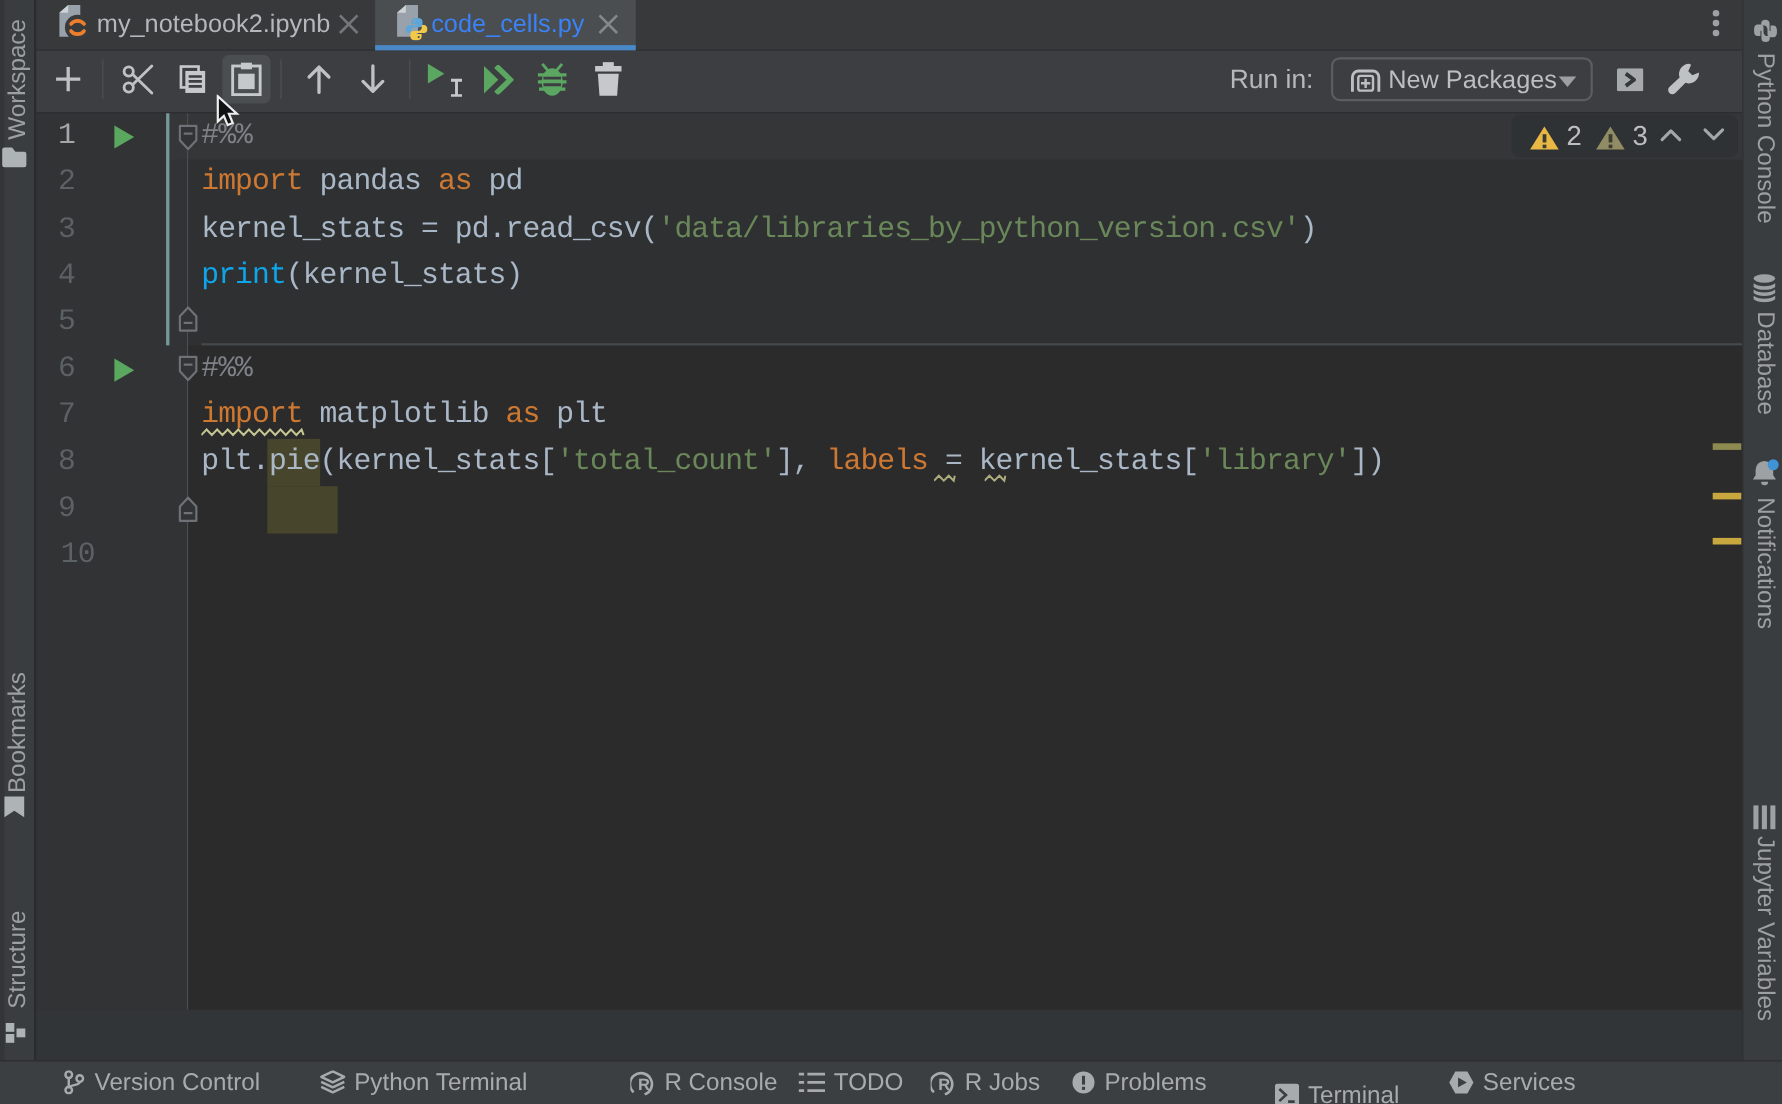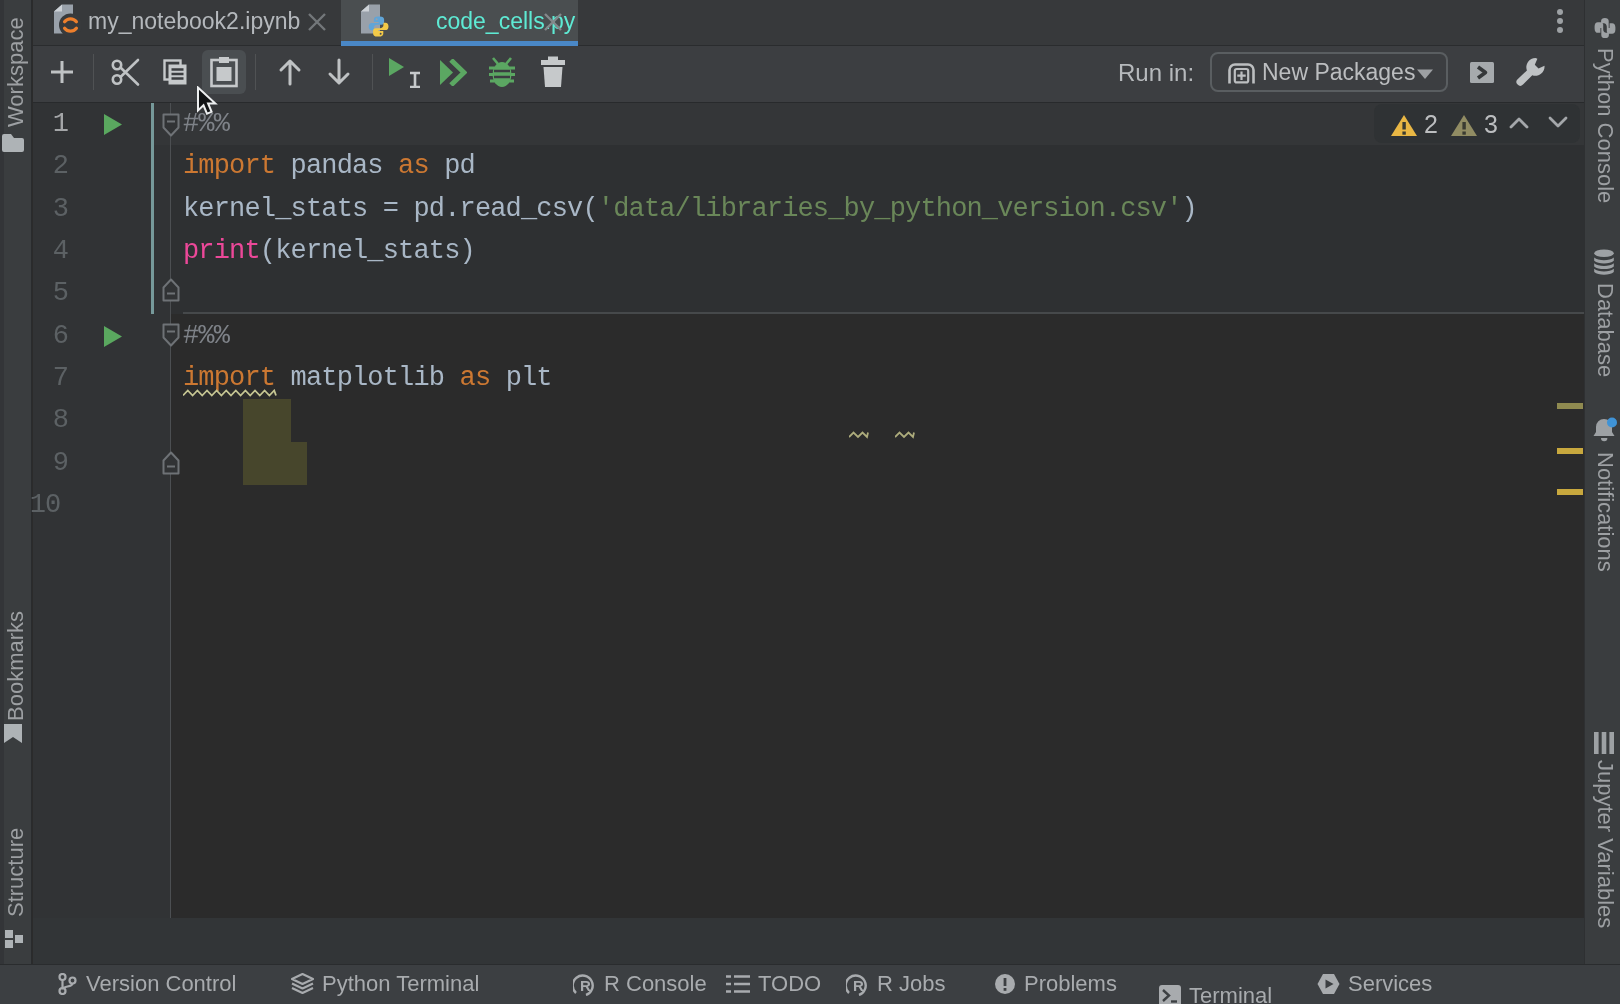--- a/index.html
+++ b/index.html
@@ -6,35 +6,35 @@
   html,body { width:1620px; height:1004px; background:#2B2B2B; overflow:hidden; }
   body { font-family:"Liberation Sans",sans-serif; position:relative; will-change:transform; }
   .abs { position:absolute; }
   .mono { font-family:"Liberation Mono",monospace; font-size:27px; letter-spacing:-0.84px; white-space:pre; }
   .vup { writing-mode:vertical-rl; transform:rotate(180deg); white-space:nowrap; font-size:22px; color:#9DA0A3; }
   .vdn { writing-mode:vertical-rl; white-space:nowrap; font-size:22px; color:#9DA0A3; }
   .codeline { position:absolute; left:183px; height:43px; line-height:43px; color:#A9B7C6; }
   .lnum { position:absolute; width:46px; text-align:right; color:#5C6164; height:43px; line-height:43px; }
   .kw { color:#CC7832; }
   .str { color:#6A8759; }
-  .bi { color:#ec4899; }
+  .bi { color:#0ea5e9; }
   .cm { color:#7E8288; }
   .sbitem { position:absolute; top:0; height:40px; display:flex; align-items:center; gap:8px; color:#A8ABAE; font-size:22px; }
 </style>
 </head>
 <body>
 
 <div class="abs" id="leftstripe" style="left:0;top:0;width:32px;height:964px;background:#3A3D3F;border-right:1px solid #292B2D;"></div>
 <div class="abs" style="left:0;top:0;width:4px;height:964px;background:#333538;"></div>
 
 <div class="abs" id="tabbar" style="left:33px;top:0;width:1551px;height:46px;background:#37393B;border-bottom:1px solid #2A2C2E;"></div>
 <div class="abs" id="tab2bg" style="left:341px;top:0;width:237px;height:41px;background:#4A4E50;"></div>
 <div class="abs" id="tab2line" style="left:341px;top:41px;width:237px;height:5px;background:#4A88C7;"></div>
 <div class="abs" style="left:88px;top:8px;font-size:23px;color:#B4B8BC;line-height:26px;">my_notebook2.ipynb</div>
-<div class="abs" style="left:392px;top:8px;font-size:23px;color:#5eead4;line-height:26px;margin-left:44px;">code_cells.py</div>
+<div class="abs" style="left:392px;top:8px;font-size:23px;color:#3b82f6;line-height:26px;">code_cells.py</div>
 
 <svg class="abs" style="left:53px;top:4px;" width="30" height="33">
   <path d="M1 7.5 L9 0.5 H20 V29.5 H1 Z" fill="#99A1AA"></path>
   <path d="M1 7.5 L9 0.5 V7.5 Z" fill="#CDD2D7"></path>
   <circle cx="17.5" cy="21" r="11.5" fill="#383A3C"></circle>
   <path d="M11.6 17.8 a7.5 7.5 0 0 1 11.8 0" fill="none" stroke="#ED7F2C" stroke-width="3.3" stroke-linecap="round"></path>
   <path d="M11.6 24.2 a7.5 7.5 0 0 0 11.8 0" fill="none" stroke="#ED7F2C" stroke-width="3.3" stroke-linecap="round"></path>
 </svg>
 
 <svg class="abs" style="left:360px;top:4px;" width="30" height="33">
@@ -152,21 +152,21 @@
 <div id="gutternums" class="mono">
 <div class="lnum" style="left:22px;top:103.0px;color:#A4A6A8;">1</div>
 <div class="lnum" style="left:22px;top:145.3px;">2</div>
 <div class="lnum" style="left:22px;top:187.7px;">3</div>
 <div class="lnum" style="left:22px;top:230.0px;">4</div>
 <div class="lnum" style="left:22px;top:272.3px;">5</div>
 <div class="lnum" style="left:22px;top:314.7px;">6</div>
 <div class="lnum" style="left:22px;top:357.0px;">7</div>
 <div class="lnum" style="left:22px;top:399.4px;">8</div>
 <div class="lnum" style="left:22px;top:441.7px;">9</div>
-<div class="lnum" style="left:22px;top:484.0px;text-align:center;">10</div>
+<div class="lnum" style="left:40px;top:484.0px;">10</div>
 </div>
 
 <svg class="abs" style="left:102px;top:113px;" width="22" height="23">
     <path d="M2 1 L20 11.5 L2 22 Z" fill="#5AA85F"></path>
   </svg>
 <svg class="abs" style="left:102px;top:325px;" width="22" height="23">
     <path d="M2 1 L20 11.5 L2 22 Z" fill="#5AA85F"></path>
   </svg>
 
 <svg class="abs" style="left:162px;top:113px;" width="19" height="25">
@@ -188,20 +188,21 @@
 
 <div id="code" class="mono">
 <div class="abs" id="hlpie" style="left:243px;top:399px;width:48px;height:43px;background:#47462C;"></div>
 <div class="abs" id="hlshow" style="left:243px;top:442px;width:64px;height:43px;background:#47462C;"></div>
 <div class="codeline" style="top:103.0px;"><span class="cm">#%%</span></div>
 <div class="codeline" style="top:145.3px;"><span class="kw">import</span> pandas <span class="kw">as</span> pd</div>
 <div class="codeline" style="top:187.7px;">kernel_stats = pd.read_csv(<span class="str">'data/libraries_by_python_version.csv'</span>)</div>
 <div class="codeline" style="top:230.0px;"><span class="bi">print</span>(kernel_stats)</div>
 <div class="codeline" style="top:314.7px;"><span class="cm">#%%</span></div>
 <div class="codeline" style="top:357.0px;text-align:right;"><span class="kw">import</span> matplotlib <span class="kw">as</span> plt</div>
+<div class="codeline" style="top:399.4px;">plt.pie(kernel_stats[<span class="str">'total_count'</span>], <span class="kw">labels</span> = kernel_stats[<span class="str">'library'</span>])</div>
 </div>
 
 <svg class="abs" style="left:183px;top:389px;" width="95" height="9">
   <path d="M0 6.5 L4.8 1.5 L9.6 6.5 L14.4 1.5 L19.2 6.5 L24.0 1.5 L28.8 6.5 L33.6 1.5 L38.4 6.5 L43.2 1.5 L48.0 6.5 L52.8 1.5 L57.6 6.5 L62.4 1.5 L67.2 6.5 L72.0 1.5 L76.8 6.5 L81.6 1.5 L86.4 6.5 L91.2 1.5 L93.0 6.5" fill="none" stroke="#C6C693" stroke-width="1.8"></path>
 </svg>
 <svg class="abs" style="left:849px;top:431px;" width="20" height="9">
   <path d="M0 6 L4.5 1.5 L9.0 6 L13.5 1.5 L18.0 6 L19.0 1.5" fill="none" stroke="#ADAC7C" stroke-width="1.8"></path>
 </svg>
 <svg class="abs" style="left:895px;top:431px;" width="20" height="9">
   <path d="M0 6 L4.5 1.5 L9.0 6 L13.5 1.5 L18.0 6 L19.0 1.5" fill="none" stroke="#ADAC7C" stroke-width="1.8"></path>
@@ -318,21 +319,21 @@
       </svg>
     <span>TODO</span>
   </div>
   <div class="sbitem" style="left:846px;">
     <svg width="23" height="23" viewBox="0 0 23 23">
         <path d="M3 20 a10 10 0 1 1 10 2" fill="none" stroke="#A8ABAE" stroke-width="2.4"></path>
         <text x="7" y="17.5" font-family="Liberation Sans" font-weight="bold" font-size="15" fill="#A8ABAE">R</text>
       </svg>
     <span>R Jobs</span>
   </div>
-  <div class="sbitem" style="left:994px;">
+  <div class="sbitem" style="left:974px;">
     <svg width="22" height="22" viewBox="0 0 22 22">
         <circle cx="11" cy="11" r="10" fill="#A8ABAE"></circle>
         <rect x="9.6" y="5" width="2.8" height="8" fill="#3C3F42"></rect>
         <rect x="9.6" y="15" width="2.8" height="2.8" fill="#3C3F42"></rect>
       </svg>
     <span>Problems</span>
   </div>
   <div class="sbitem" style="left:1159px;margin-top:12px;">
     <svg width="22" height="22" viewBox="0 0 22 22">
         <rect x="0" y="0" width="22" height="22" rx="3" fill="#A8ABAE"></rect>

